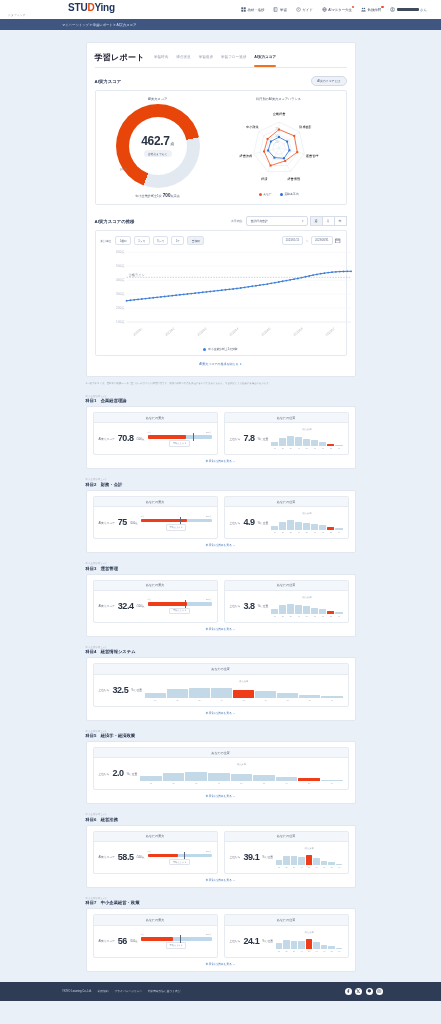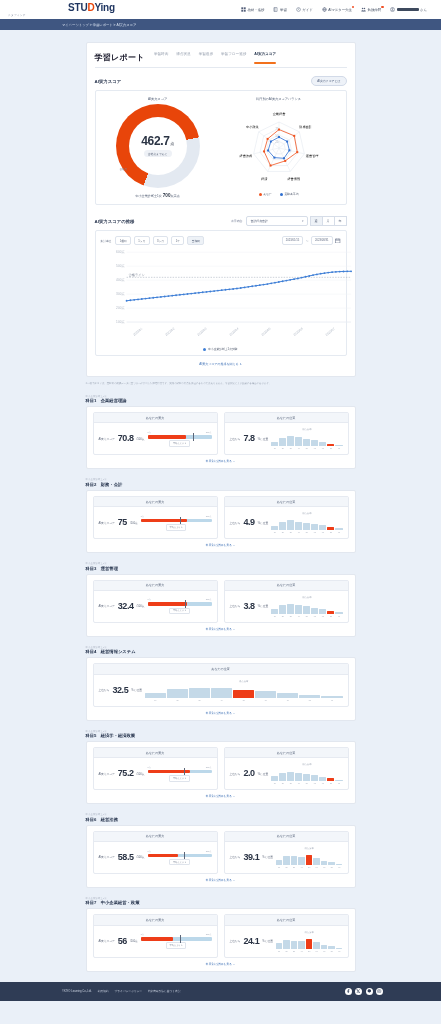--- a/index.html
+++ b/index.html
@@ -34,21 +34,21 @@
   
   .crumbbar { height: 11px; background: #3f5681; display: flex; align-items: center; padding-left: 62px; }
   .crumb { font-size: 3.3px; color: #dde6f3; white-space: nowrap; }
 
   
   .shell { background: #eaf0f8; padding: 12px 0 0 0; }
   .card-main {
     width: 270px; margin: 0 auto; background: #fff;
     border: 1px solid #e2e7ef; border-radius: 2px; padding: 9px 8px 10px 8px;
   }
-  .title-row { display: flex; align-items: flex-start; gap: 9px; border-bottom: 1px solid #e4e9f0; padding-bottom: 4px; }
+  .title-row { display: flex; align-items: flex-end; gap: 9px; border-bottom: 1px solid #e4e9f0; padding-bottom: 4px; }
   .page-title { font-size: 8px; font-weight: bold; color: #223; letter-spacing: .3px; }
   .tabs { display: flex; gap: 8px; align-items: flex-end; padding-bottom: 1px; }
   .tab { font-size: 3.6px; color: #8e98a8; white-space: nowrap; padding-bottom: 3px; position: relative; }
   .tab.active { color: #20304a; font-weight: bold; }
   .tab.active::after { content: ""; position: absolute; left: 0; right: 0; bottom: -4.5px; height: 1.6px; background: #f2711c; border-radius: 1px; }
 
   
   .sec-head { display: flex; align-items: center; justify-content: space-between; margin-top: 8px; }
   .sec-title { font-size: 4.4px; font-weight: bold; color: #23304a; }
   .btn-pill {
@@ -706,39 +706,20 @@
             </div>
             <div class="subj-more">科目別の詳細を見る ⌄</div>
           </div>
         </div>
         <div class="subj">
           <div class="subj-kicker">中小企業診断士1次</div>
           <div class="subj-name">科目5　経済学・経済政策</div>
           <div class="subj-body">
             <div class="subj-cols">
               <div class="sub-panel">
-                <div class="sub-head">あなたの実力</div>
-                <div class="sub-in">
-                  <span class="lbl-sm">AI実力スコア</span>
-                  <span class="big-num">75.2</span>
-                  <span class="suffix">/100点</span>
-                  <div class="gauge-wrap">
-                    <div class="gauge-top">
-                      <span>0点</span>
-                      <span>100点</span>
-                    </div>
-                    <div class="gauge-bar">
-                      <i class="gauge-fill" style="width:66%"></i>
-                      <i class="gauge-mark" style="left:57%"></i>
-                    </div>
-                    <div class="gauge-tag">平均点より上</div>
-                  </div>
-                </div>
-              </div>
-              <div class="sub-panel">
                 <div class="sub-head">あなたの位置</div>
                 <div class="sub-in">
                   <span class="lbl-sm">上位から</span>
                   <span class="big-num">2.0</span>
                   <span class="suffix">%に位置</span>
                   <div class="hist-wrap">
                     <div class="hist-cap">得点分布</div>
                     <div class="hist">
                       <b style="height:34%" class=""></b>
                       <b style="height:60%" class=""></b>

